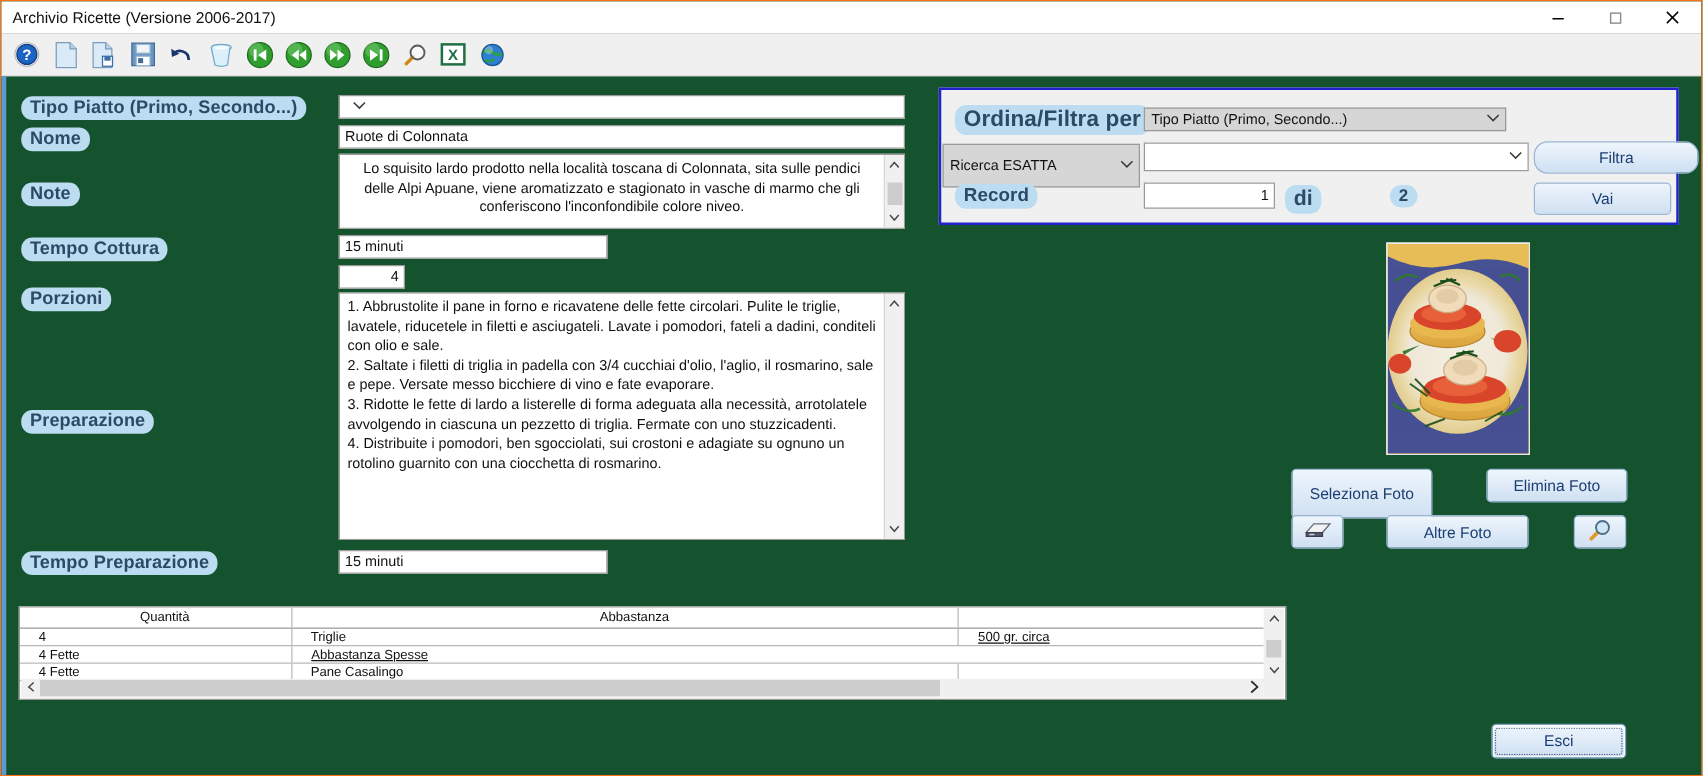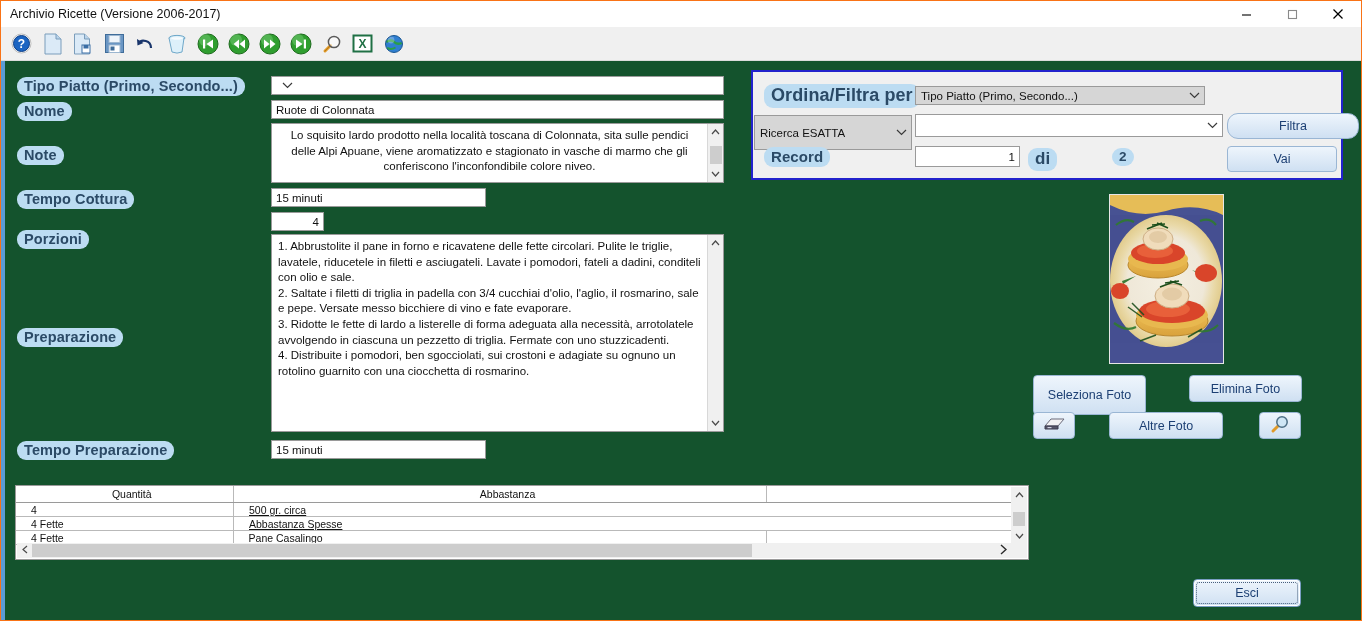--- a/index.html
+++ b/index.html
@@ -530,20 +530,21 @@
 
   <div class="grid">
     <div class="grid-inner">
       <div class="grow header">
         <div class="gcell c1">Quantità</div>
         <div class="gcell c2">Abbastanza</div>
         <div class="gcell c3"></div>
       </div>
       <div class="grow">
         <div class="gcell c1">4</div>
+        <div class="gcell c2">Triglie</div>
         <div class="gcell c3">500 gr. circa</div>
       </div>
       <div class="grow">
         <div class="gcell c1">4 Fette</div>
         <div class="gcell c3">Abbastanza Spesse</div>
       </div>
       <div class="grow">
         <div class="gcell c1">4 Fette</div>
         <div class="gcell c2">Pane Casalingo</div>
         <div class="gcell c3"></div>

